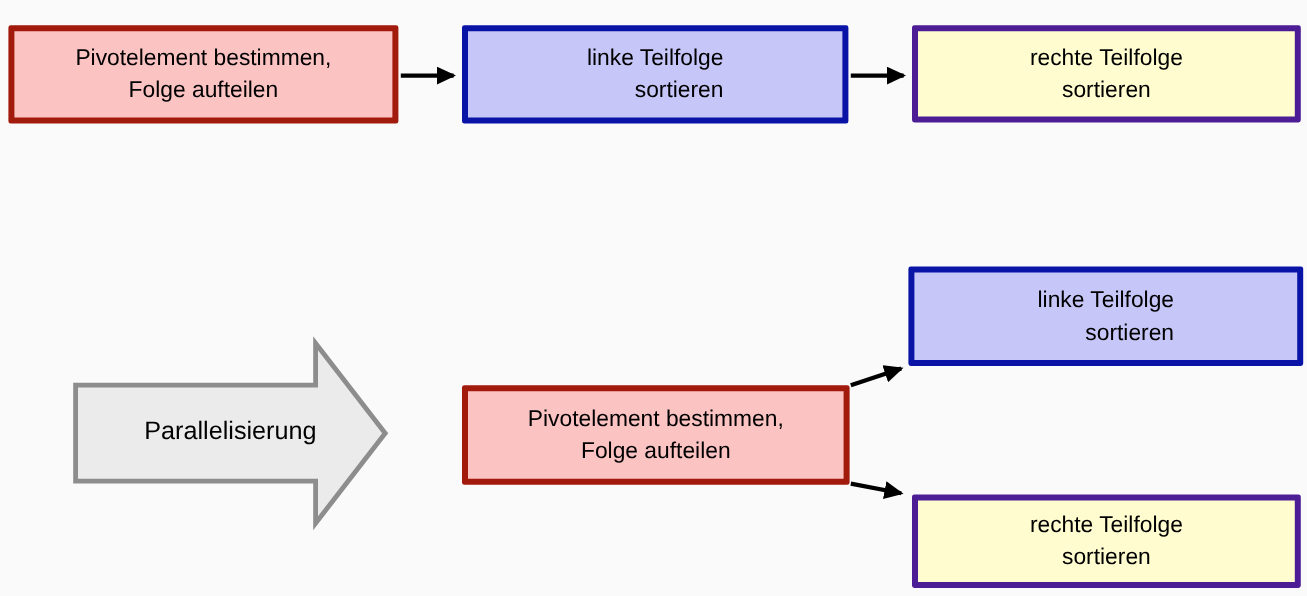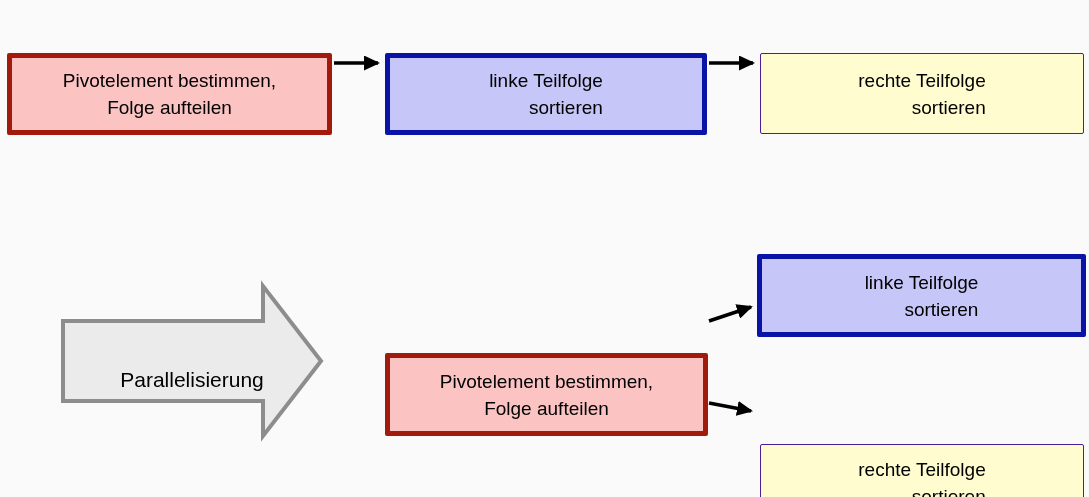--- a/index.html
+++ b/index.html
@@ -17,62 +17,60 @@
   }
   .box {
     position: absolute;
     box-sizing: border-box;
     display: flex;
     align-items: center;
     justify-content: center;
     text-align: center;
     border-radius: 2px;
     z-index: 2;
-    margin-top: 32px;
   }
   .box .label {
     white-space: pre-line;
     font-size: 19px;
     line-height: 27px;
     color: #000000;
   }
   .box-pivot {
     background: #fcc3c3;
     border: 5px solid #a11a0c;
   }
   .box-left {
     background: #c6c6f8;
     border: 5px solid #0914a6;
     text-align: right;
   }
   .box-right {
     background: #fffccf;
-    border: 1px solid #4c1d95;
-    text-align: right;
+    border: 5px solid #4c1d95;
   }
   
   #seq-pivot { left: 7px;   top: 21px;  width: 325px; height: 82px; }
   #seq-left  { left: 385px; top: 21px;  width: 322px; height: 82px; }
   #seq-right { left: 760px; top: 21px;  width: 324px; height: 81px; }
   
   #par-pivot { left: 385px; top: 321px; width: 323px; height: 83px; }
   #par-left  { left: 757px; top: 222px; width: 329px; height: 83px; }
   #par-right { left: 760px; top: 412px; width: 324px; height: 78px; }
 
   #connector-layer {
     position: absolute;
     left: 0; top: 0;
     width: 1089px;
     height: 497px;
     z-index: 1;
   }
   #parallelisierung-label {
     position: absolute;
     left: 63px;
-    top: 340px;
+    top: 320px;
     width: 258px;
     height: 80px;
     display: flex;
     align-items: center;
     justify-content: center;
     z-index: 2;
     font-size: 21px;
     color: #000000;
   }
 </style>

